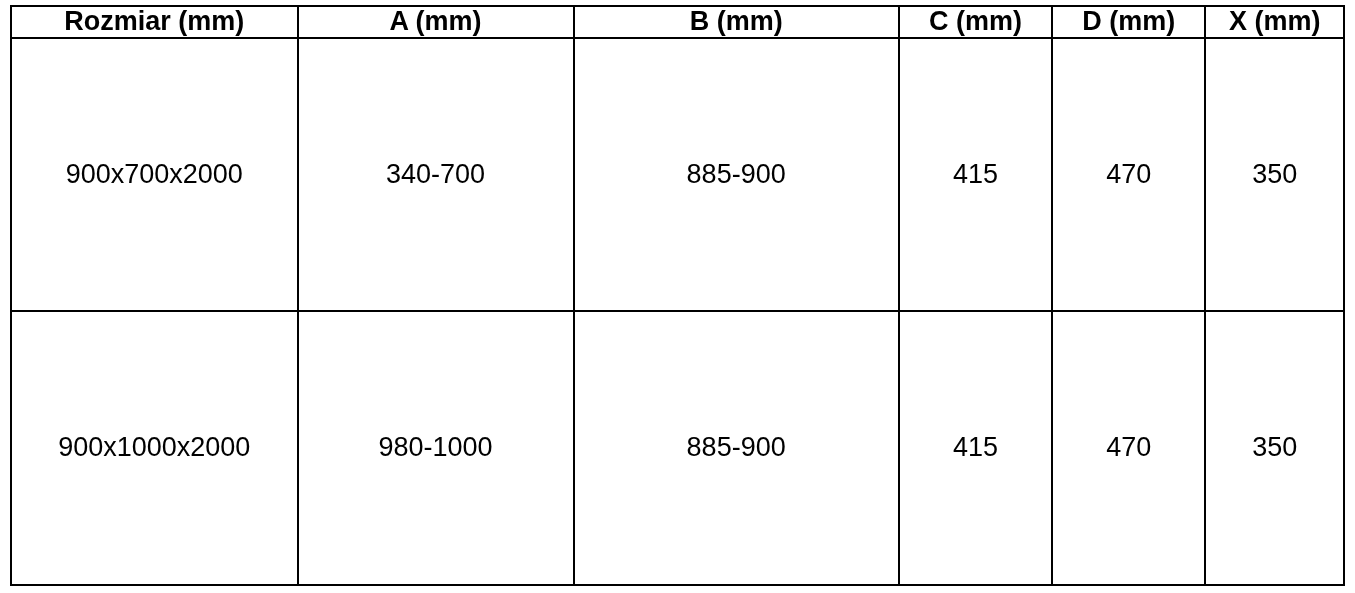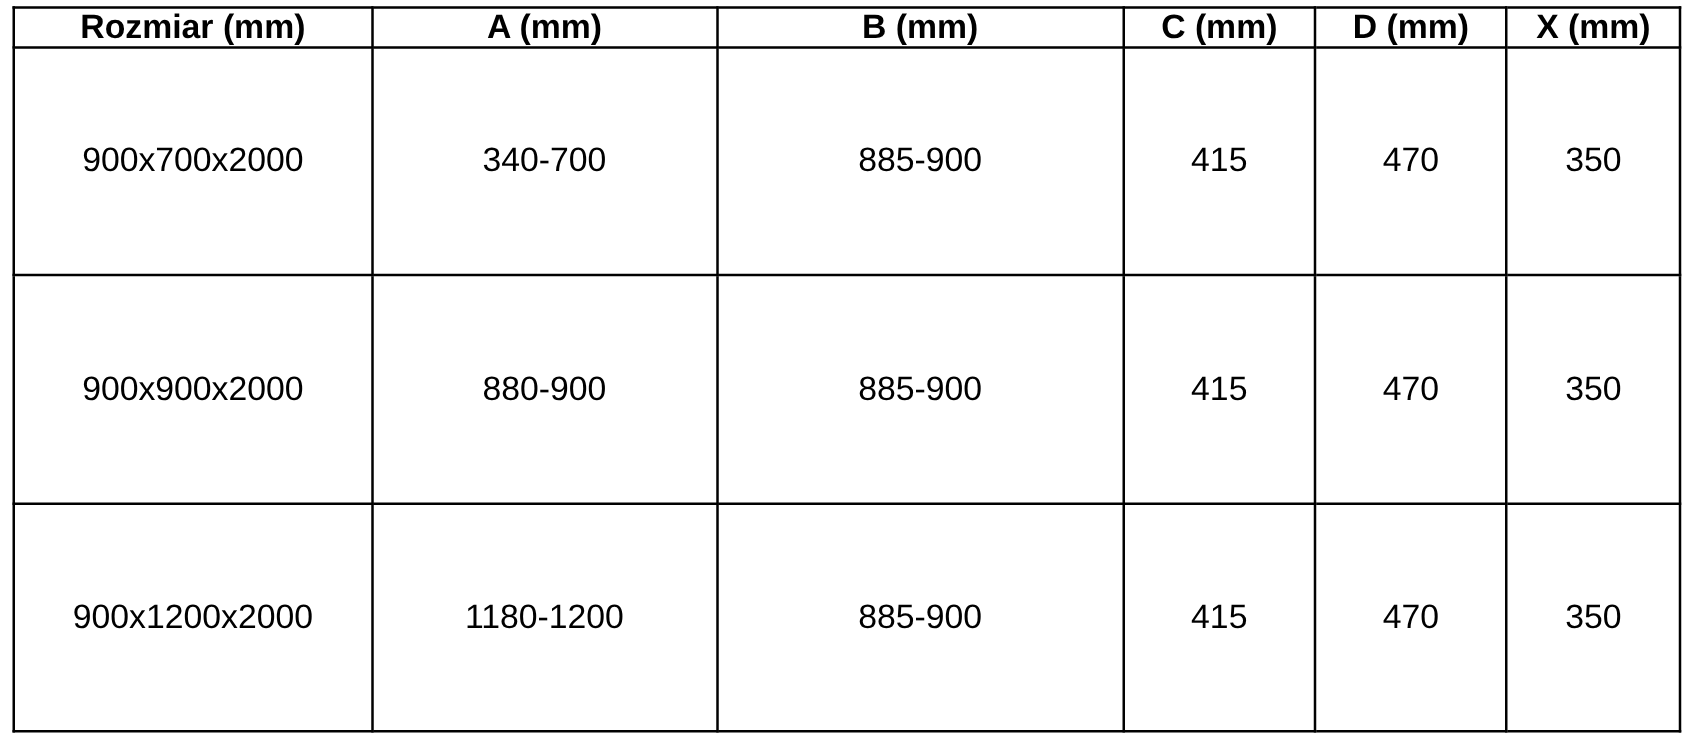--- a/index.html
+++ b/index.html
@@ -72,30 +72,22 @@
     <tbody>
         <tr>
           <td>900x700x2000</td>
           <td>340-700</td>
           <td>885-900</td>
           <td>415</td>
           <td>470</td>
           <td>350</td>
         </tr>
         <tr>
-          <td>900x900x2000</td>
-          <td>880-900</td>
-          <td>885-900</td>
-          <td>415</td>
-          <td>470</td>
-          <td>350</td>
-        </tr>
-        <tr>
-          <td>900x1200x2000</td>
-          <td>1180-1200</td>
+          <td>900x1000x2000</td>
+          <td>980-1000</td>
           <td>885-900</td>
           <td>415</td>
           <td>470</td>
           <td>350</td>
         </tr>
       </tbody>
   </table>
 </div>
 
 </body></html>

